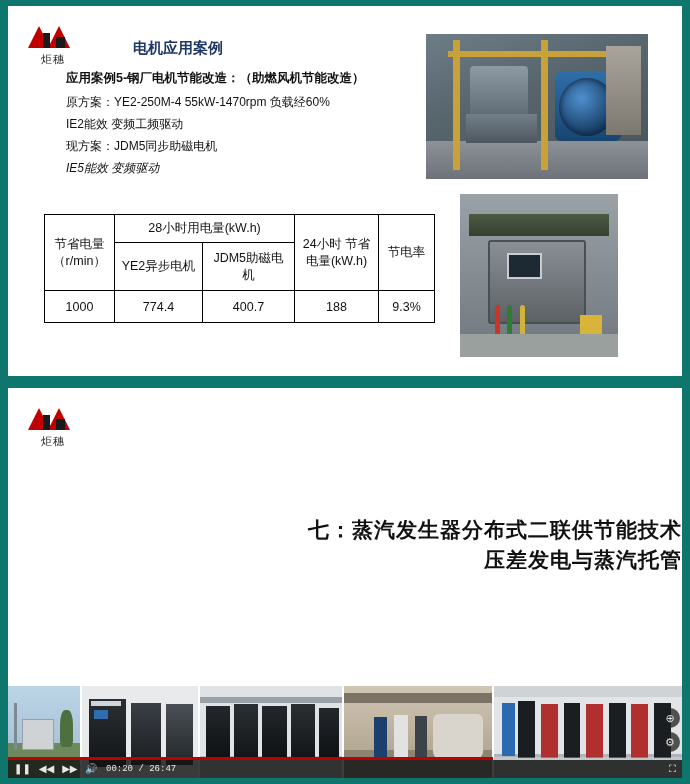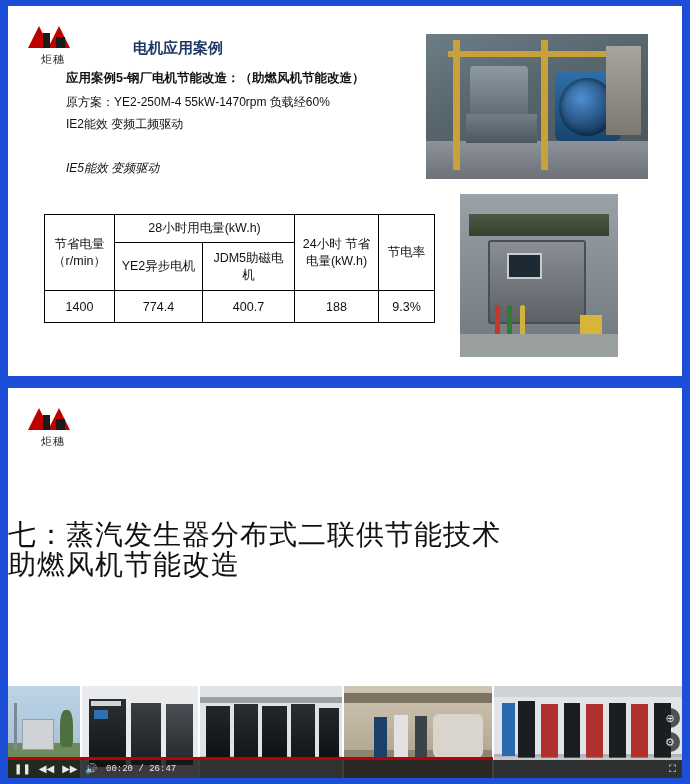--- a/index.html
+++ b/index.html
@@ -6,21 +6,21 @@
   html, body {
     margin: 0; padding: 0;
     width: 690px; height: 784px;
     background: #d8d8d8;
     font-family: "Liberation Sans", sans-serif;
   }
   #page {
     position: relative;
     width: 690px; height: 784px;
     overflow: hidden;
-    background: #1d4ed8;
+    background: #0f766e;
   }
 
   
   .slide {
     position: absolute;
     left: 8px;
     width: 674px;
     background: #ffffff;
   }
   #slide1 { top: 6px; height: 370px; }
@@ -182,23 +182,23 @@
     border: 1px solid #000;
     text-align: center;
     padding: 4px 6px;
     vertical-align: middle;
   }
 
   
   .big-title {
     position: absolute;
     width: 100%;
-    text-align: left;
-    font-size: 28px;
-    font-weight: normal;
+    text-align: right;
+    font-size: 21px;
+    font-weight: bold;
     color: #111;
     letter-spacing: 1px;
   }
 
   
   #filmstrip {
     position: absolute;
     left: 8px; top: 686px;
     width: 674px; height: 92px;
     background: #1c1c1c;
@@ -323,20 +323,21 @@
       </div>
       <div class="logotext">炬穗</div>
     </div>
 
     <div class="slide-title" style="left:125px; top:33px;">电机应用案例</div>
 
     <div class="body-line bold" style="left:58px; top:64px;">应用案例5-钢厂电机节能改造：（助燃风机节能改造）</div>
 
     <div class="body-line" style="left:58px; top:88px;">原方案：YE2-250M-4 55kW-1470rpm 负载经60%</div>
     <div class="body-line" style="left:58px; top:110px;">IE2能效 变频工频驱动</div>
+    <div class="body-line" style="left:58px; top:132px;">现方案：JDM5同步助磁电机</div>
     <div class="body-line" style="left:58px; top:154px;font-style:italic;">IE5能效 变频驱动</div>
 
     <div class="photo" id="photo1" style="left:418px; top:28px; width:222px; height:145px;">
       <div class="sky"></div>
       <div class="floor"></div>
       <div class="frame-h"></div>
       <div class="frame-v1"></div>
       <div class="frame-v2"></div>
       <div class="motor"></div>
       <div class="motor2"></div>
@@ -366,21 +367,21 @@
         </td>
         <td colspan="2" style="width:172px;">28小时用电量(kW.h)</td>
         <td rowspan="2" style="width:84px;text-align:center;">24小时 节省电量(kW.h)</td>
         <td rowspan="2" style="width:56px;">节电率</td>
       </tr>
       <tr>
         <td style="width:88px;height:48px;">YE2异步电机</td>
         <td style="width:92px;">JDM5助磁电机</td>
       </tr>
       <tr>
-        <td style="height:32px;">1400</td>
+        <td style="height:32px;">1000</td>
         <td>774.4</td>
         <td>400.7</td>
         <td>188</td>
         <td>9.3%</td>
       </tr>
     </tbody>
       </table>
 
   </div>
 
@@ -390,21 +391,21 @@
       <div class="mark">
         <div class="tri-left"></div>
         <div class="tri-right"></div>
         <div class="bar-black"></div>
         <div class="bar-black2"></div>
       </div>
       <div class="logotext">炬穗</div>
     </div>
 
     <div class="big-title" style="top:128px;">七：蒸汽发生器分布式二联供节能技术</div>
-    <div class="big-title" style="top:158px;">助燃风机节能改造</div>
+    <div class="big-title" style="top:158px;">压差发电与蒸汽托管</div>
   </div>
 
   <div id="filmstrip">
     <div class="thumb" id="th1">
       <div class="sky"></div>
         <div class="ground"></div>
         <div class="pole"></div>
         <div class="hut"></div>
         <div class="tree"></div>
     </div>

